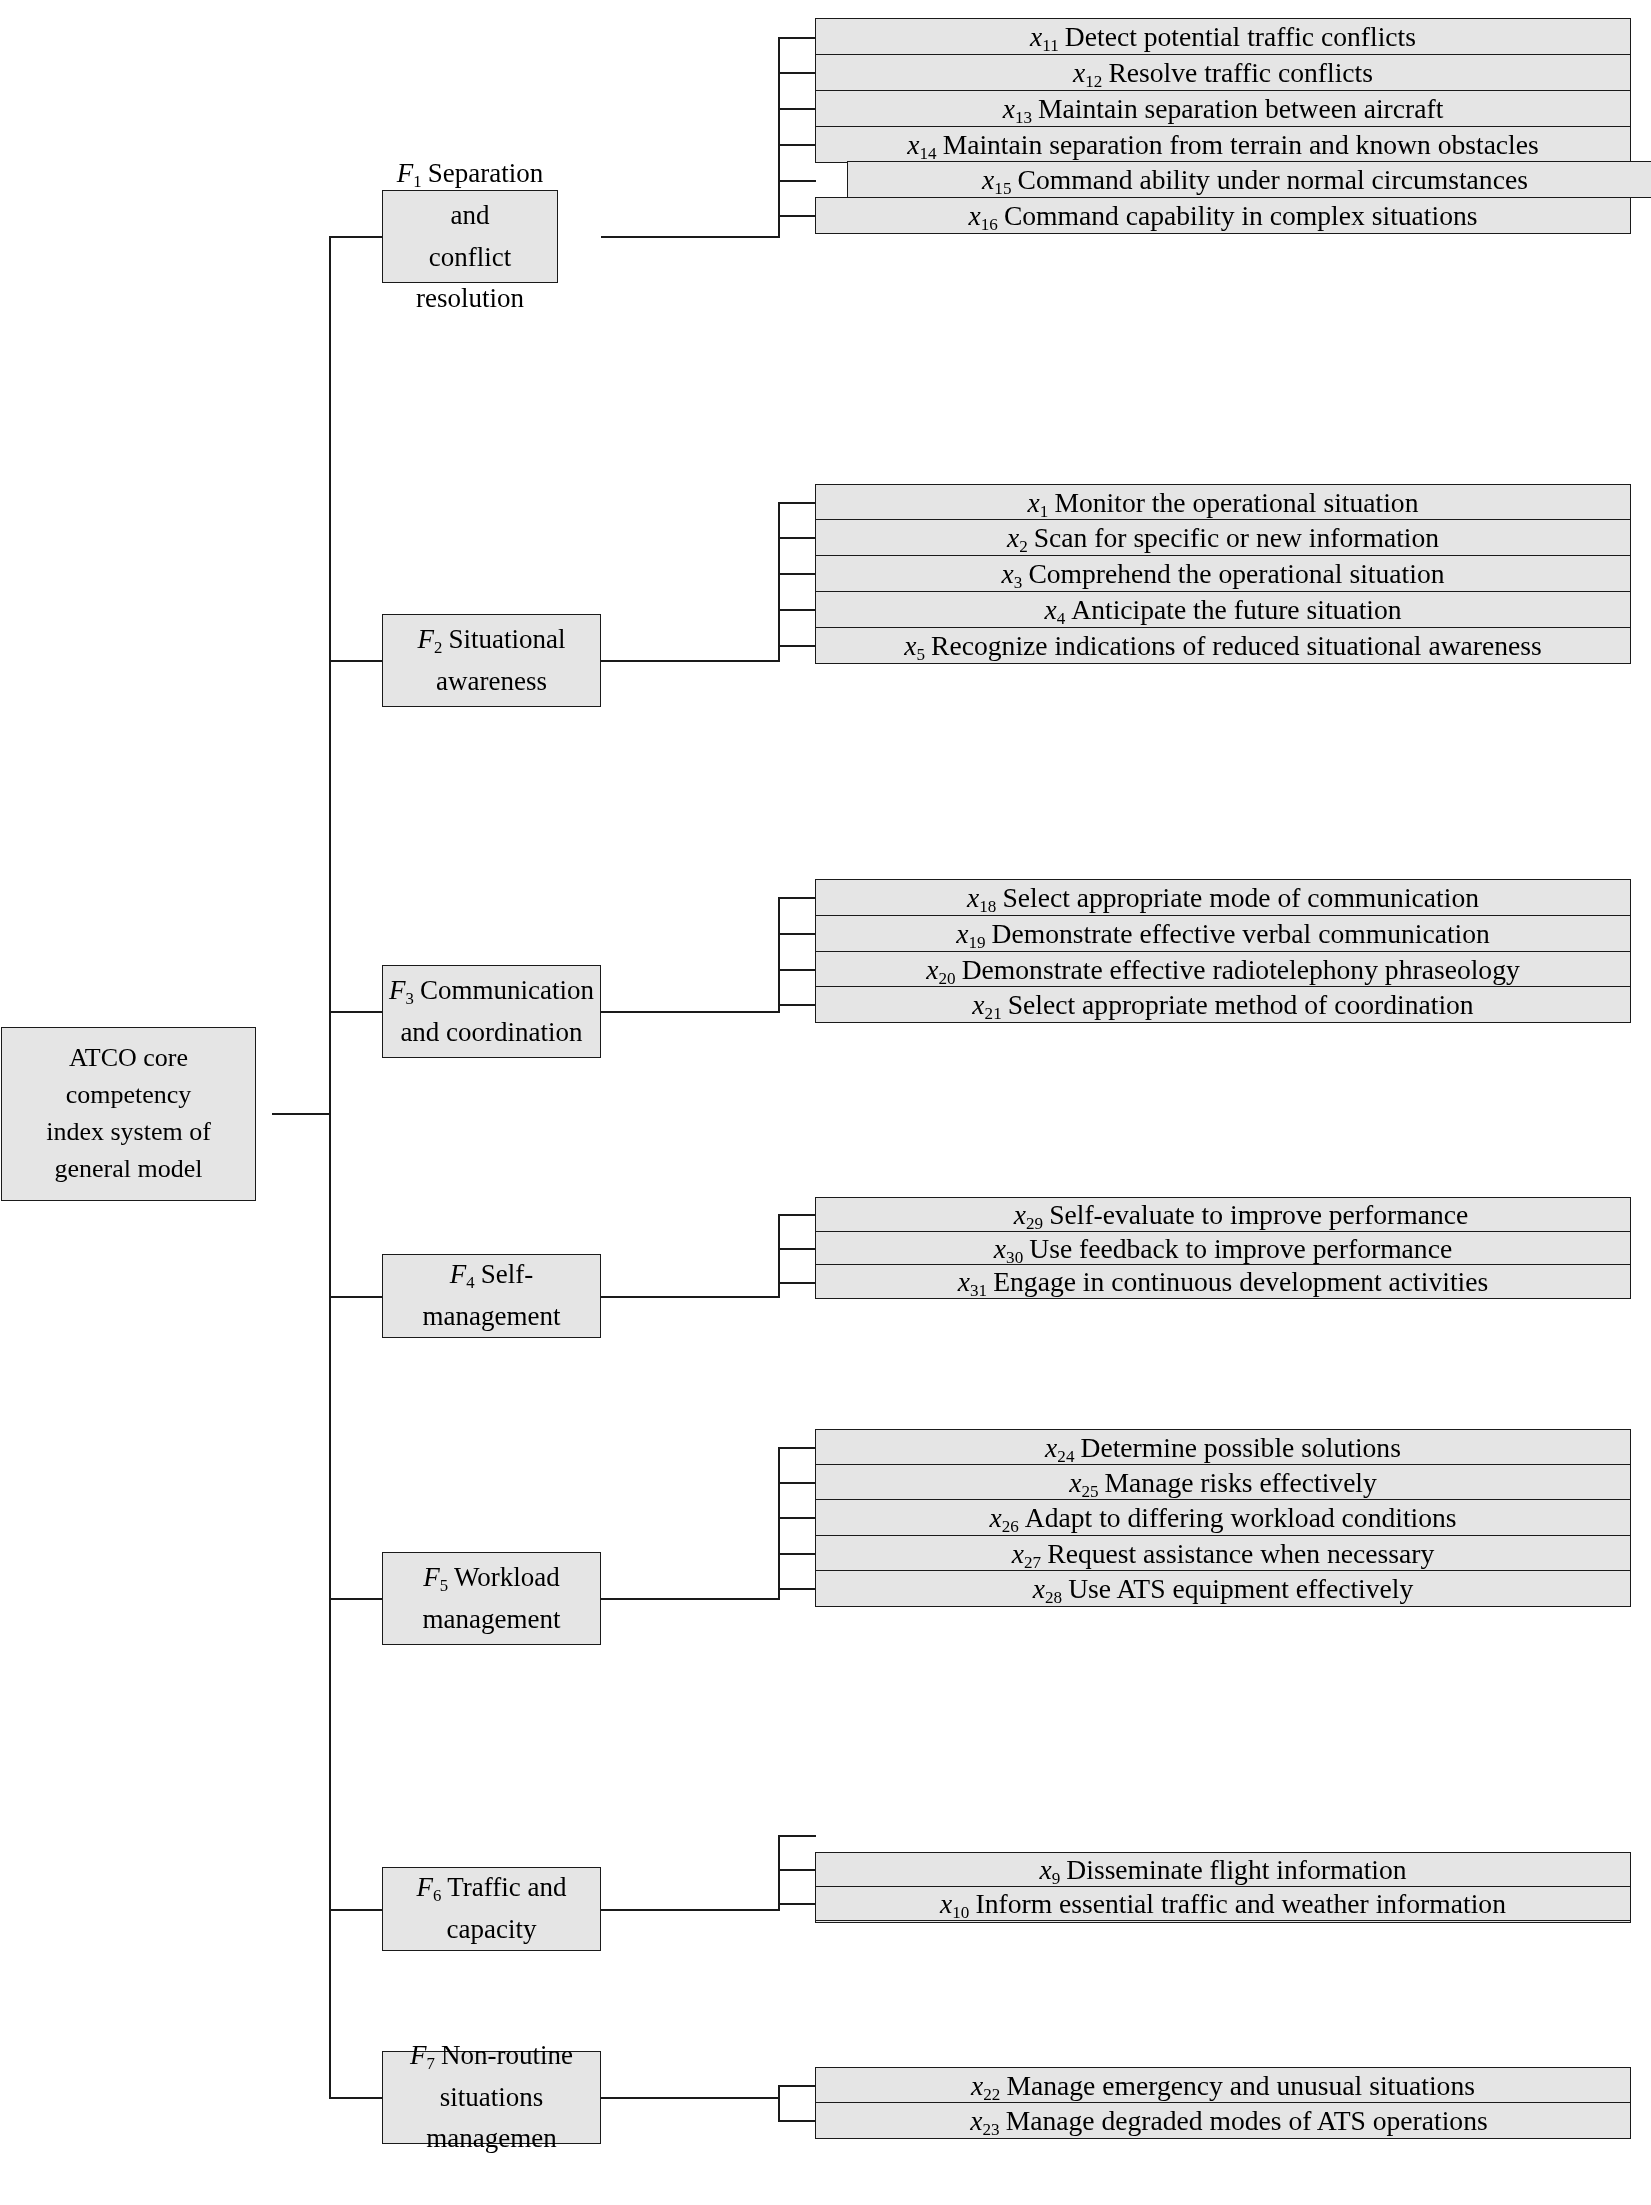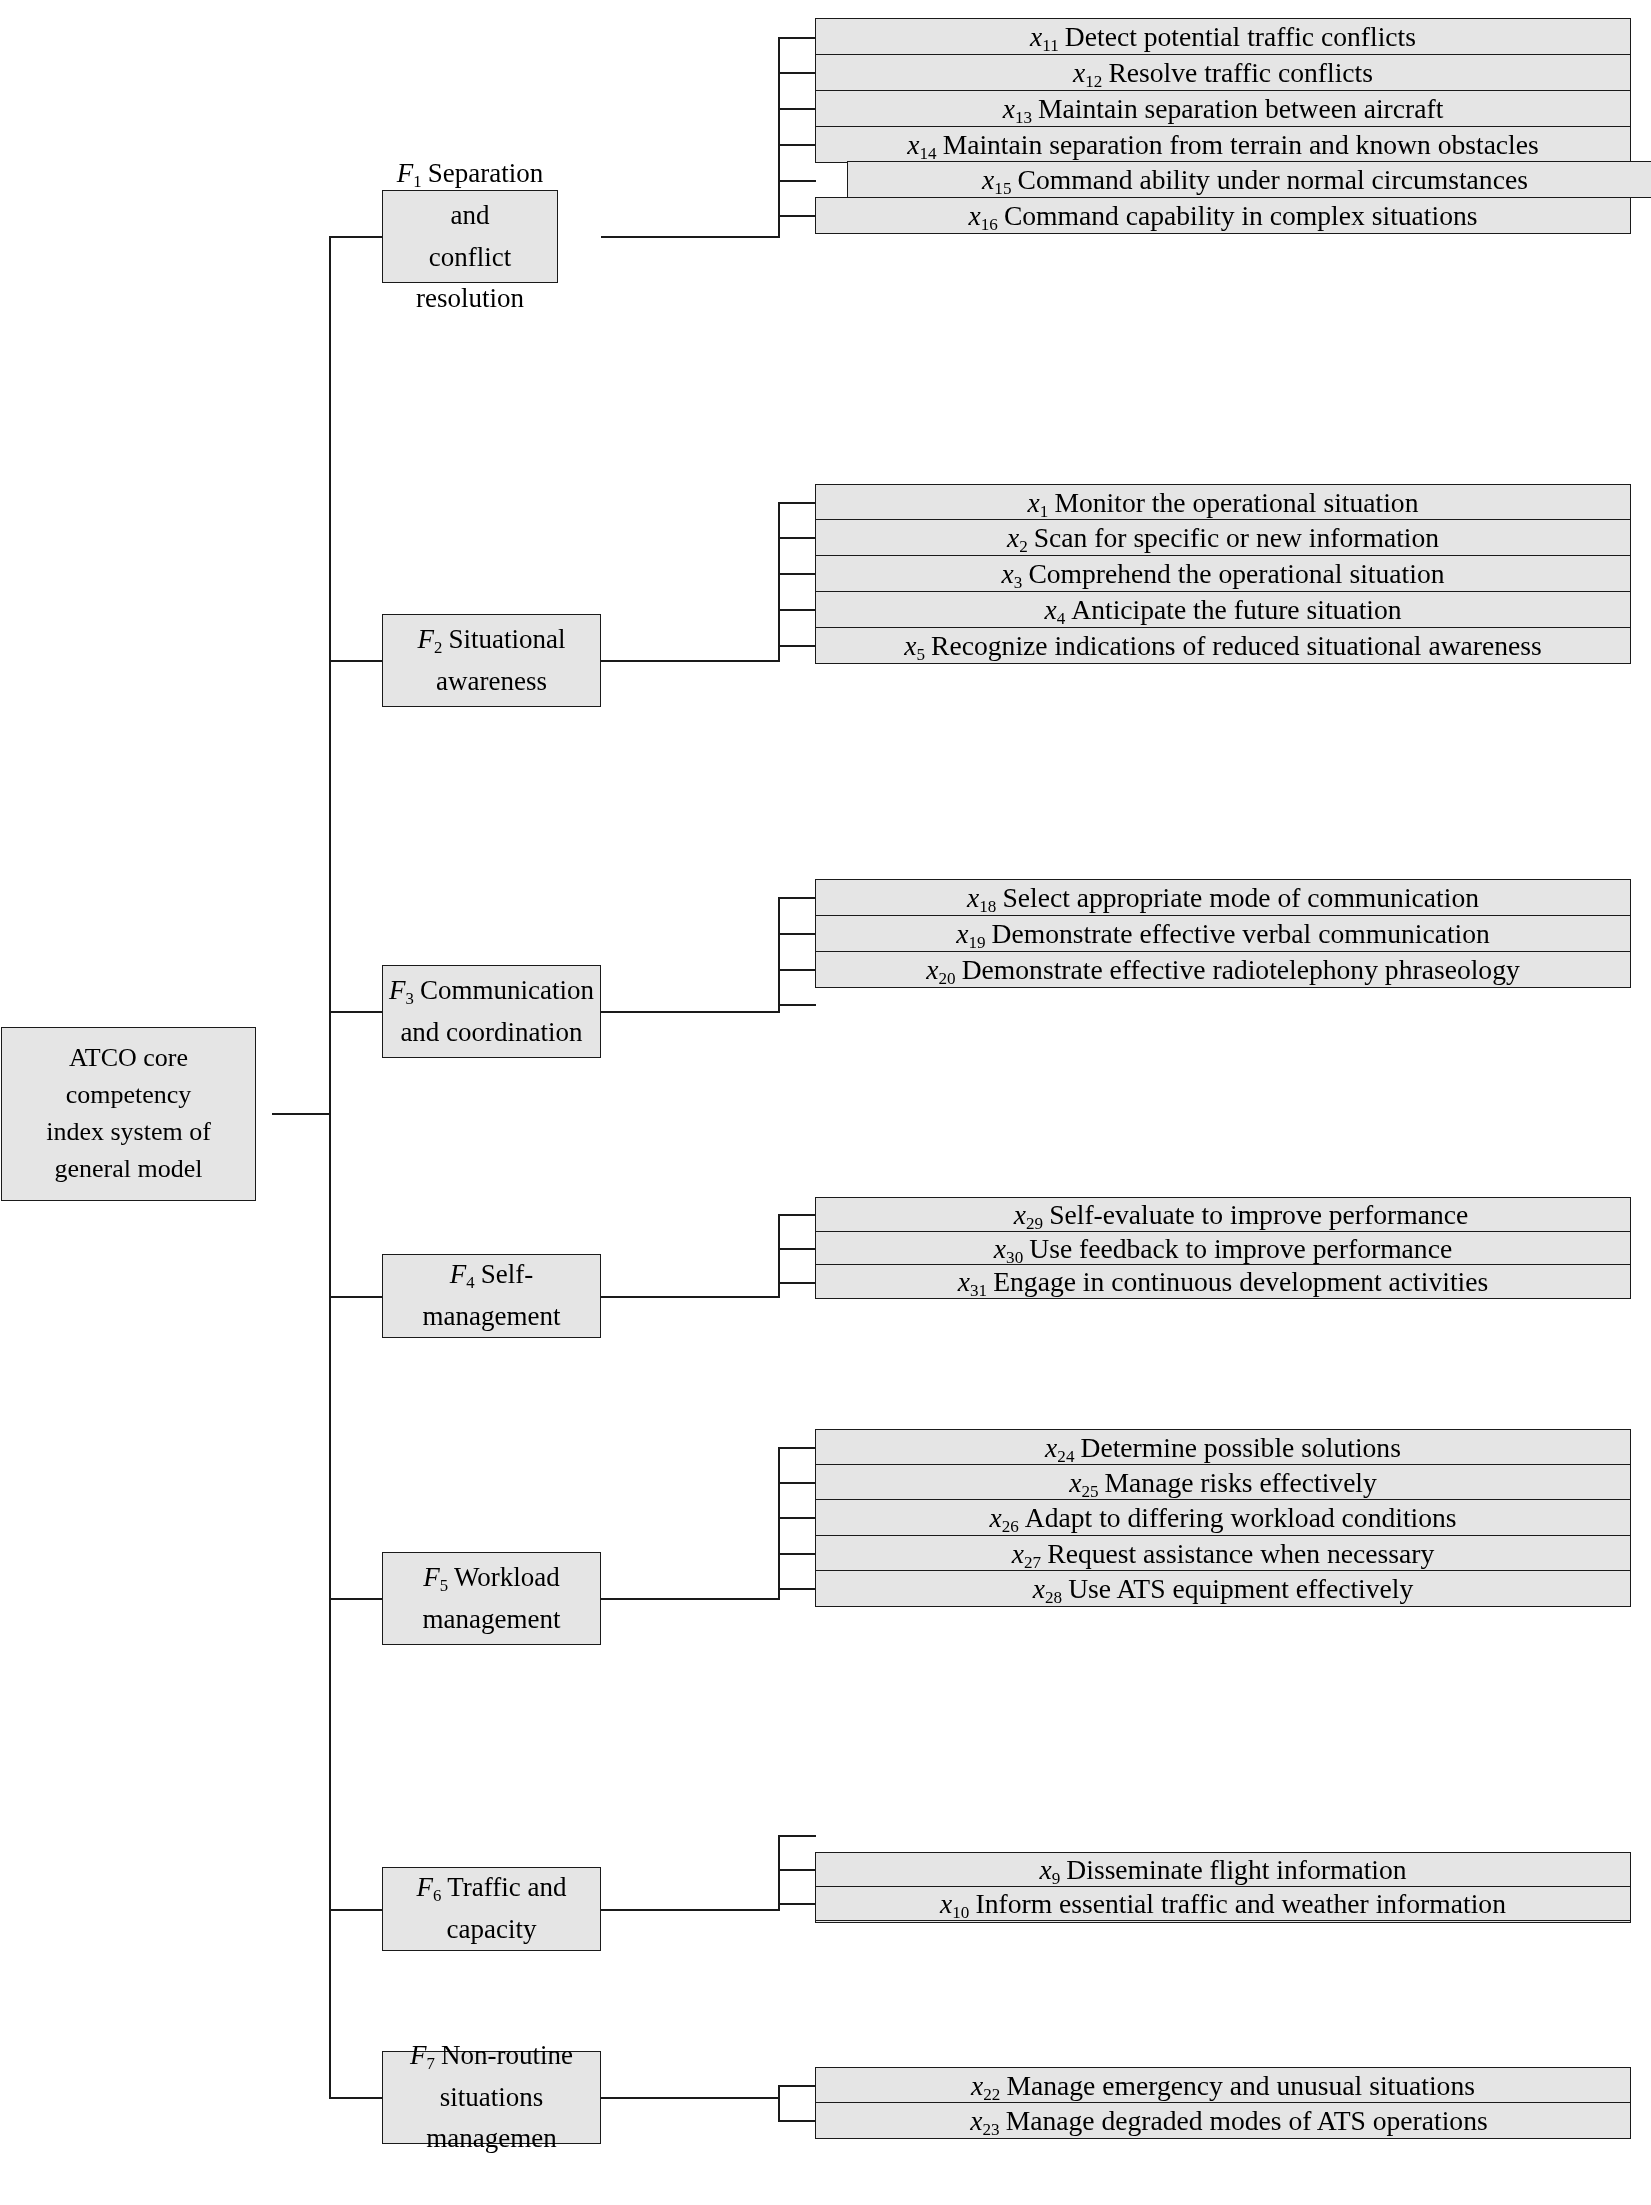--- a/index.html
+++ b/index.html
@@ -105,20 +105,23 @@
     </div>
     <div class="ln h" style="left: 778px; top: 897px; width: 38px;"></div>
     <div class="box leaf" style="left: 815px; top: 915px; width: 816px; height: 37px;">
       <span class="txt"><i class="v">x</i><sub>19</sub><span class="sp"></span>Demonstrate effective verbal communication</span>
     </div>
     <div class="ln h" style="left: 778px; top: 933px; width: 38px;"></div>
     <div class="box leaf" style="left: 815px; top: 951px; width: 816px; height: 37px;">
       <span class="txt"><i class="v">x</i><sub>20</sub><span class="sp"></span>Demonstrate effective radiotelephony phraseology</span>
     </div>
     <div class="ln h" style="left: 778px; top: 969px; width: 38px;"></div>
+    <div class="box leaf" style="left: 815px; top: 986px; width: 816px; height: 37px;">
+      <span class="txt"><i class="v">x</i><sub>21</sub><span class="sp"></span>Select appropriate method of coordination</span>
+    </div>
     <div class="ln h" style="left: 778px; top: 1004px; width: 38px;"></div>
     <div class="ln v" style="left: 778px; top: 898px; height: 114px;"></div>
     <div class="box fbox" style="left: 382px; top: 1254px; width: 219px; height: 84px;">
       <span class="txt"><i class="v">F</i><sub>4</sub><span class="sp"></span>Self-management</span>
     </div>
     <div class="ln h" style="left: 329px; top: 1296px; width: 54px;"></div>
     <div class="ln h" style="left: 601px; top: 1296px; width: 179px;"></div>
     <div class="box leaf" style="left: 815px; top: 1197px; width: 816px; height: 35px; padding-left: 36px;">
       <span class="txt"><i class="v">x</i><sub>29</sub><span class="sp"></span>Self-evaluate to improve performance</span>
     </div>

